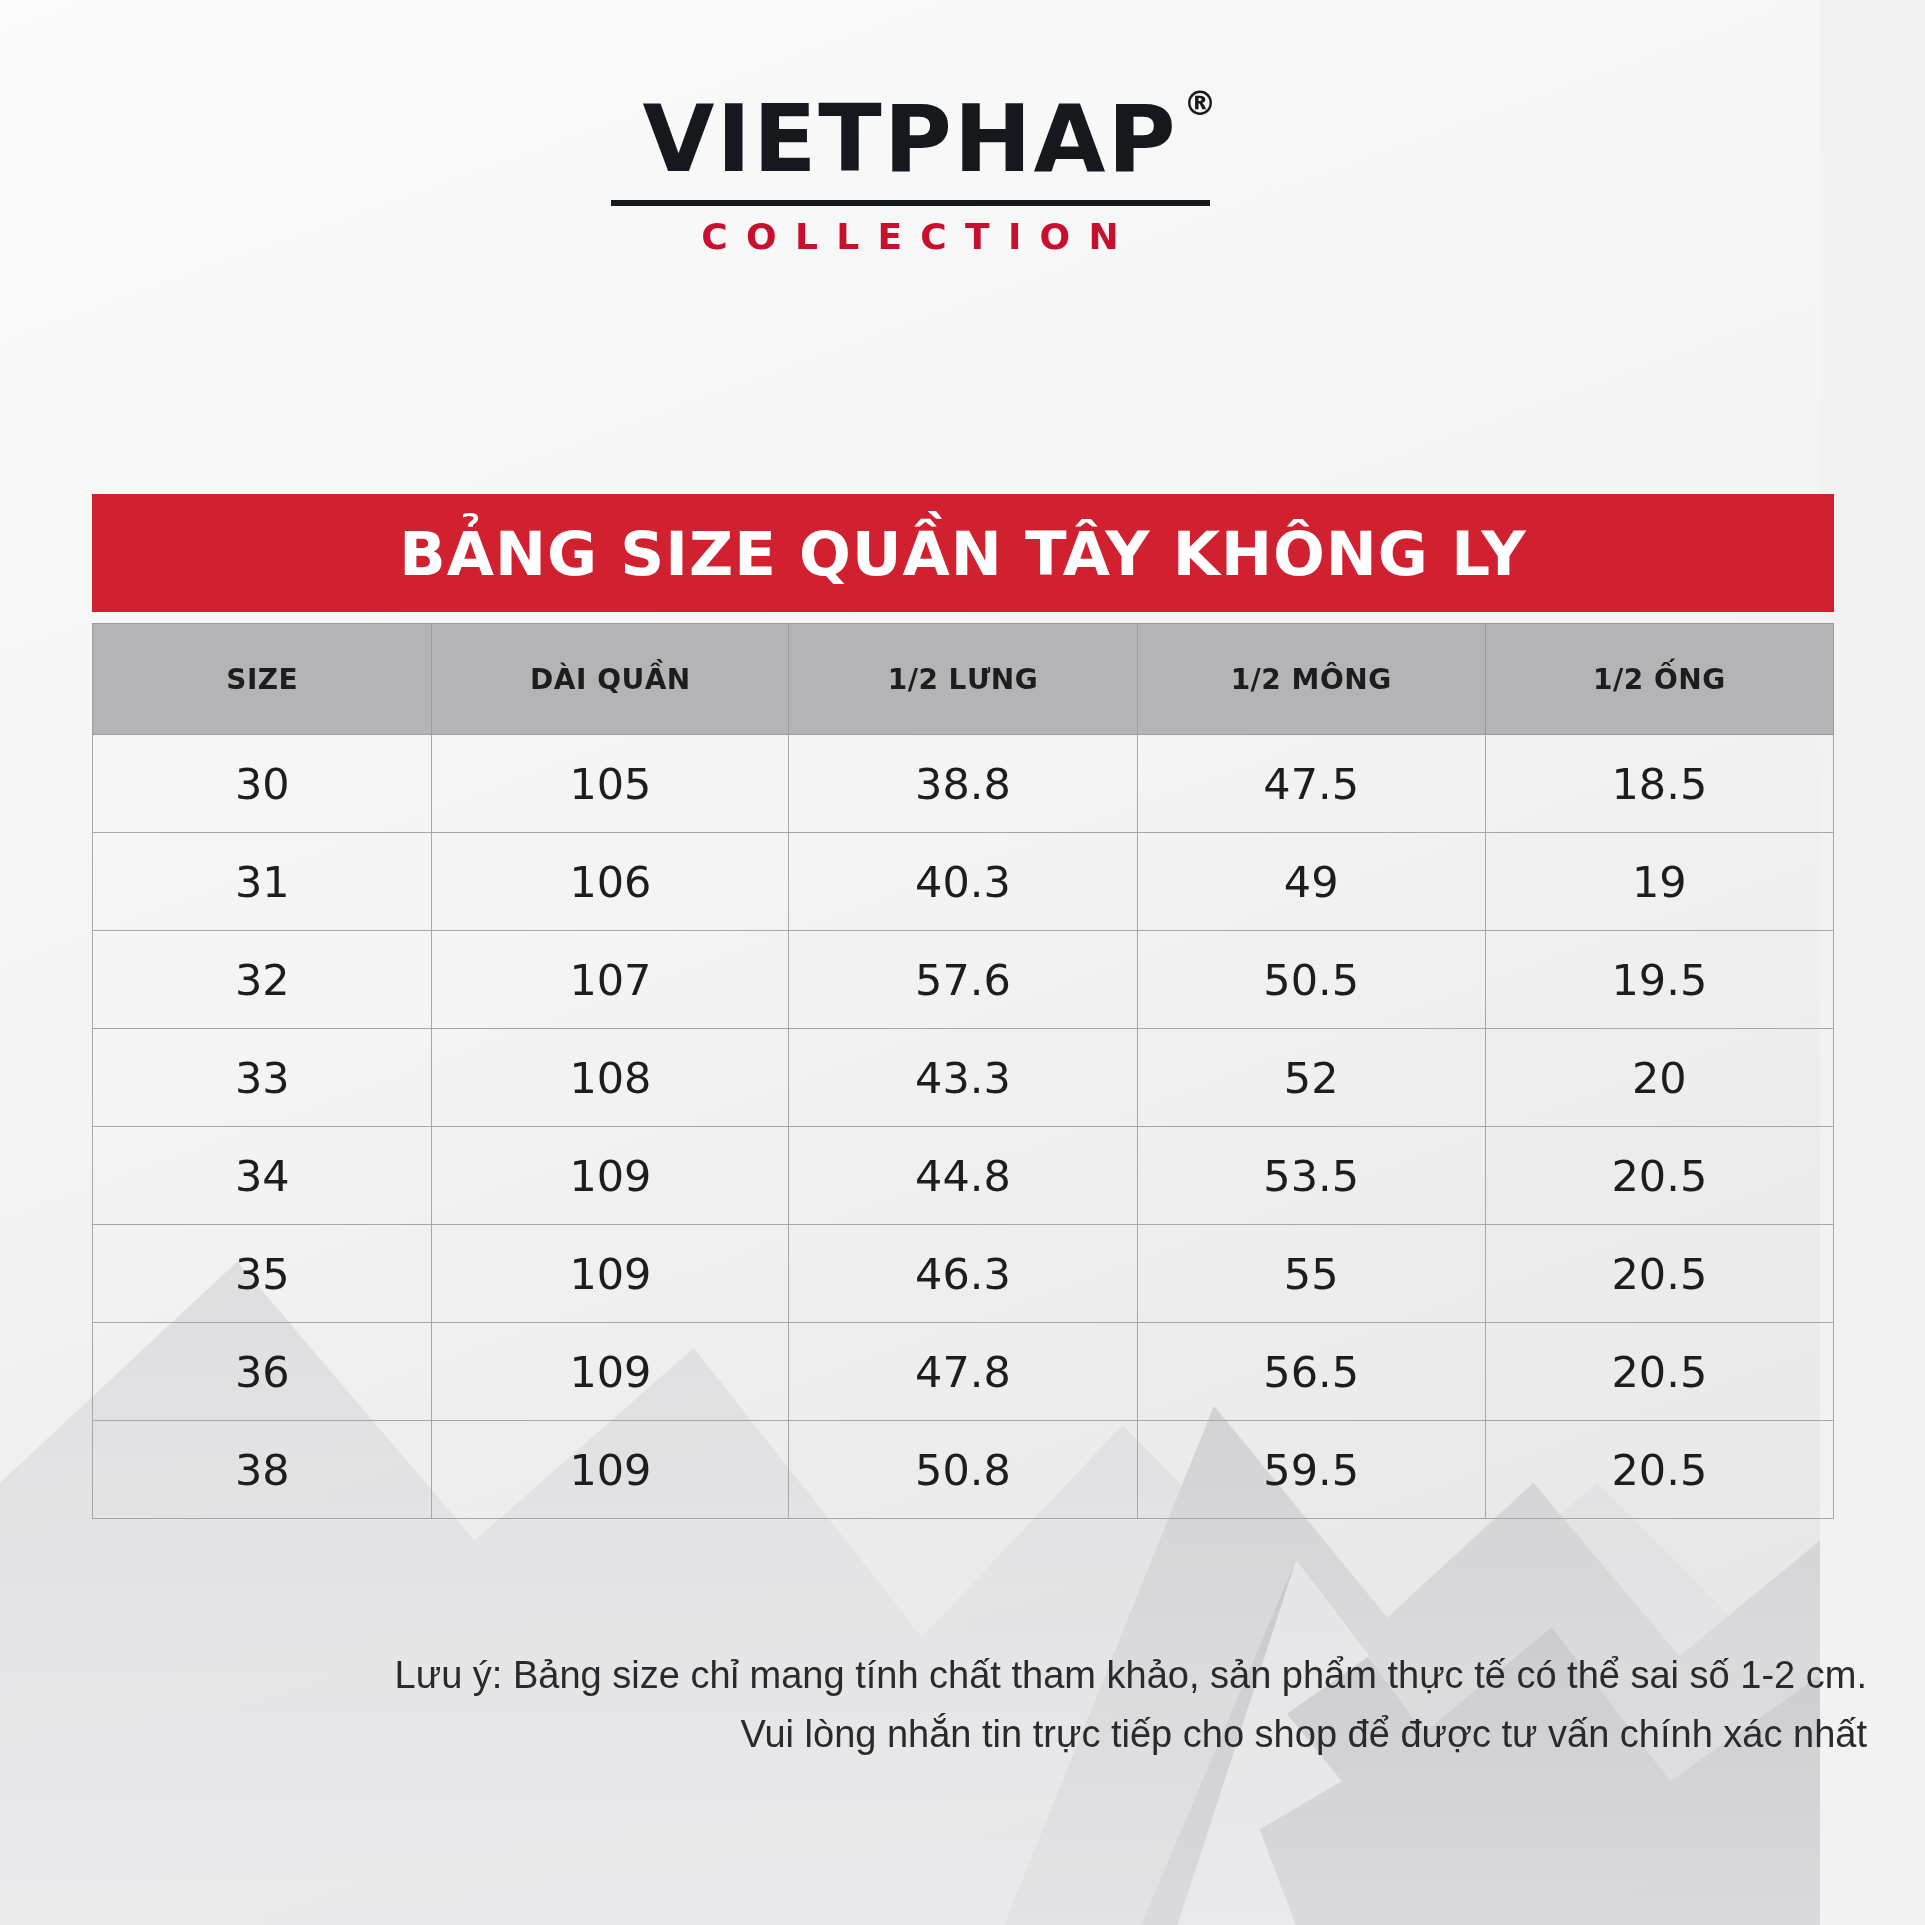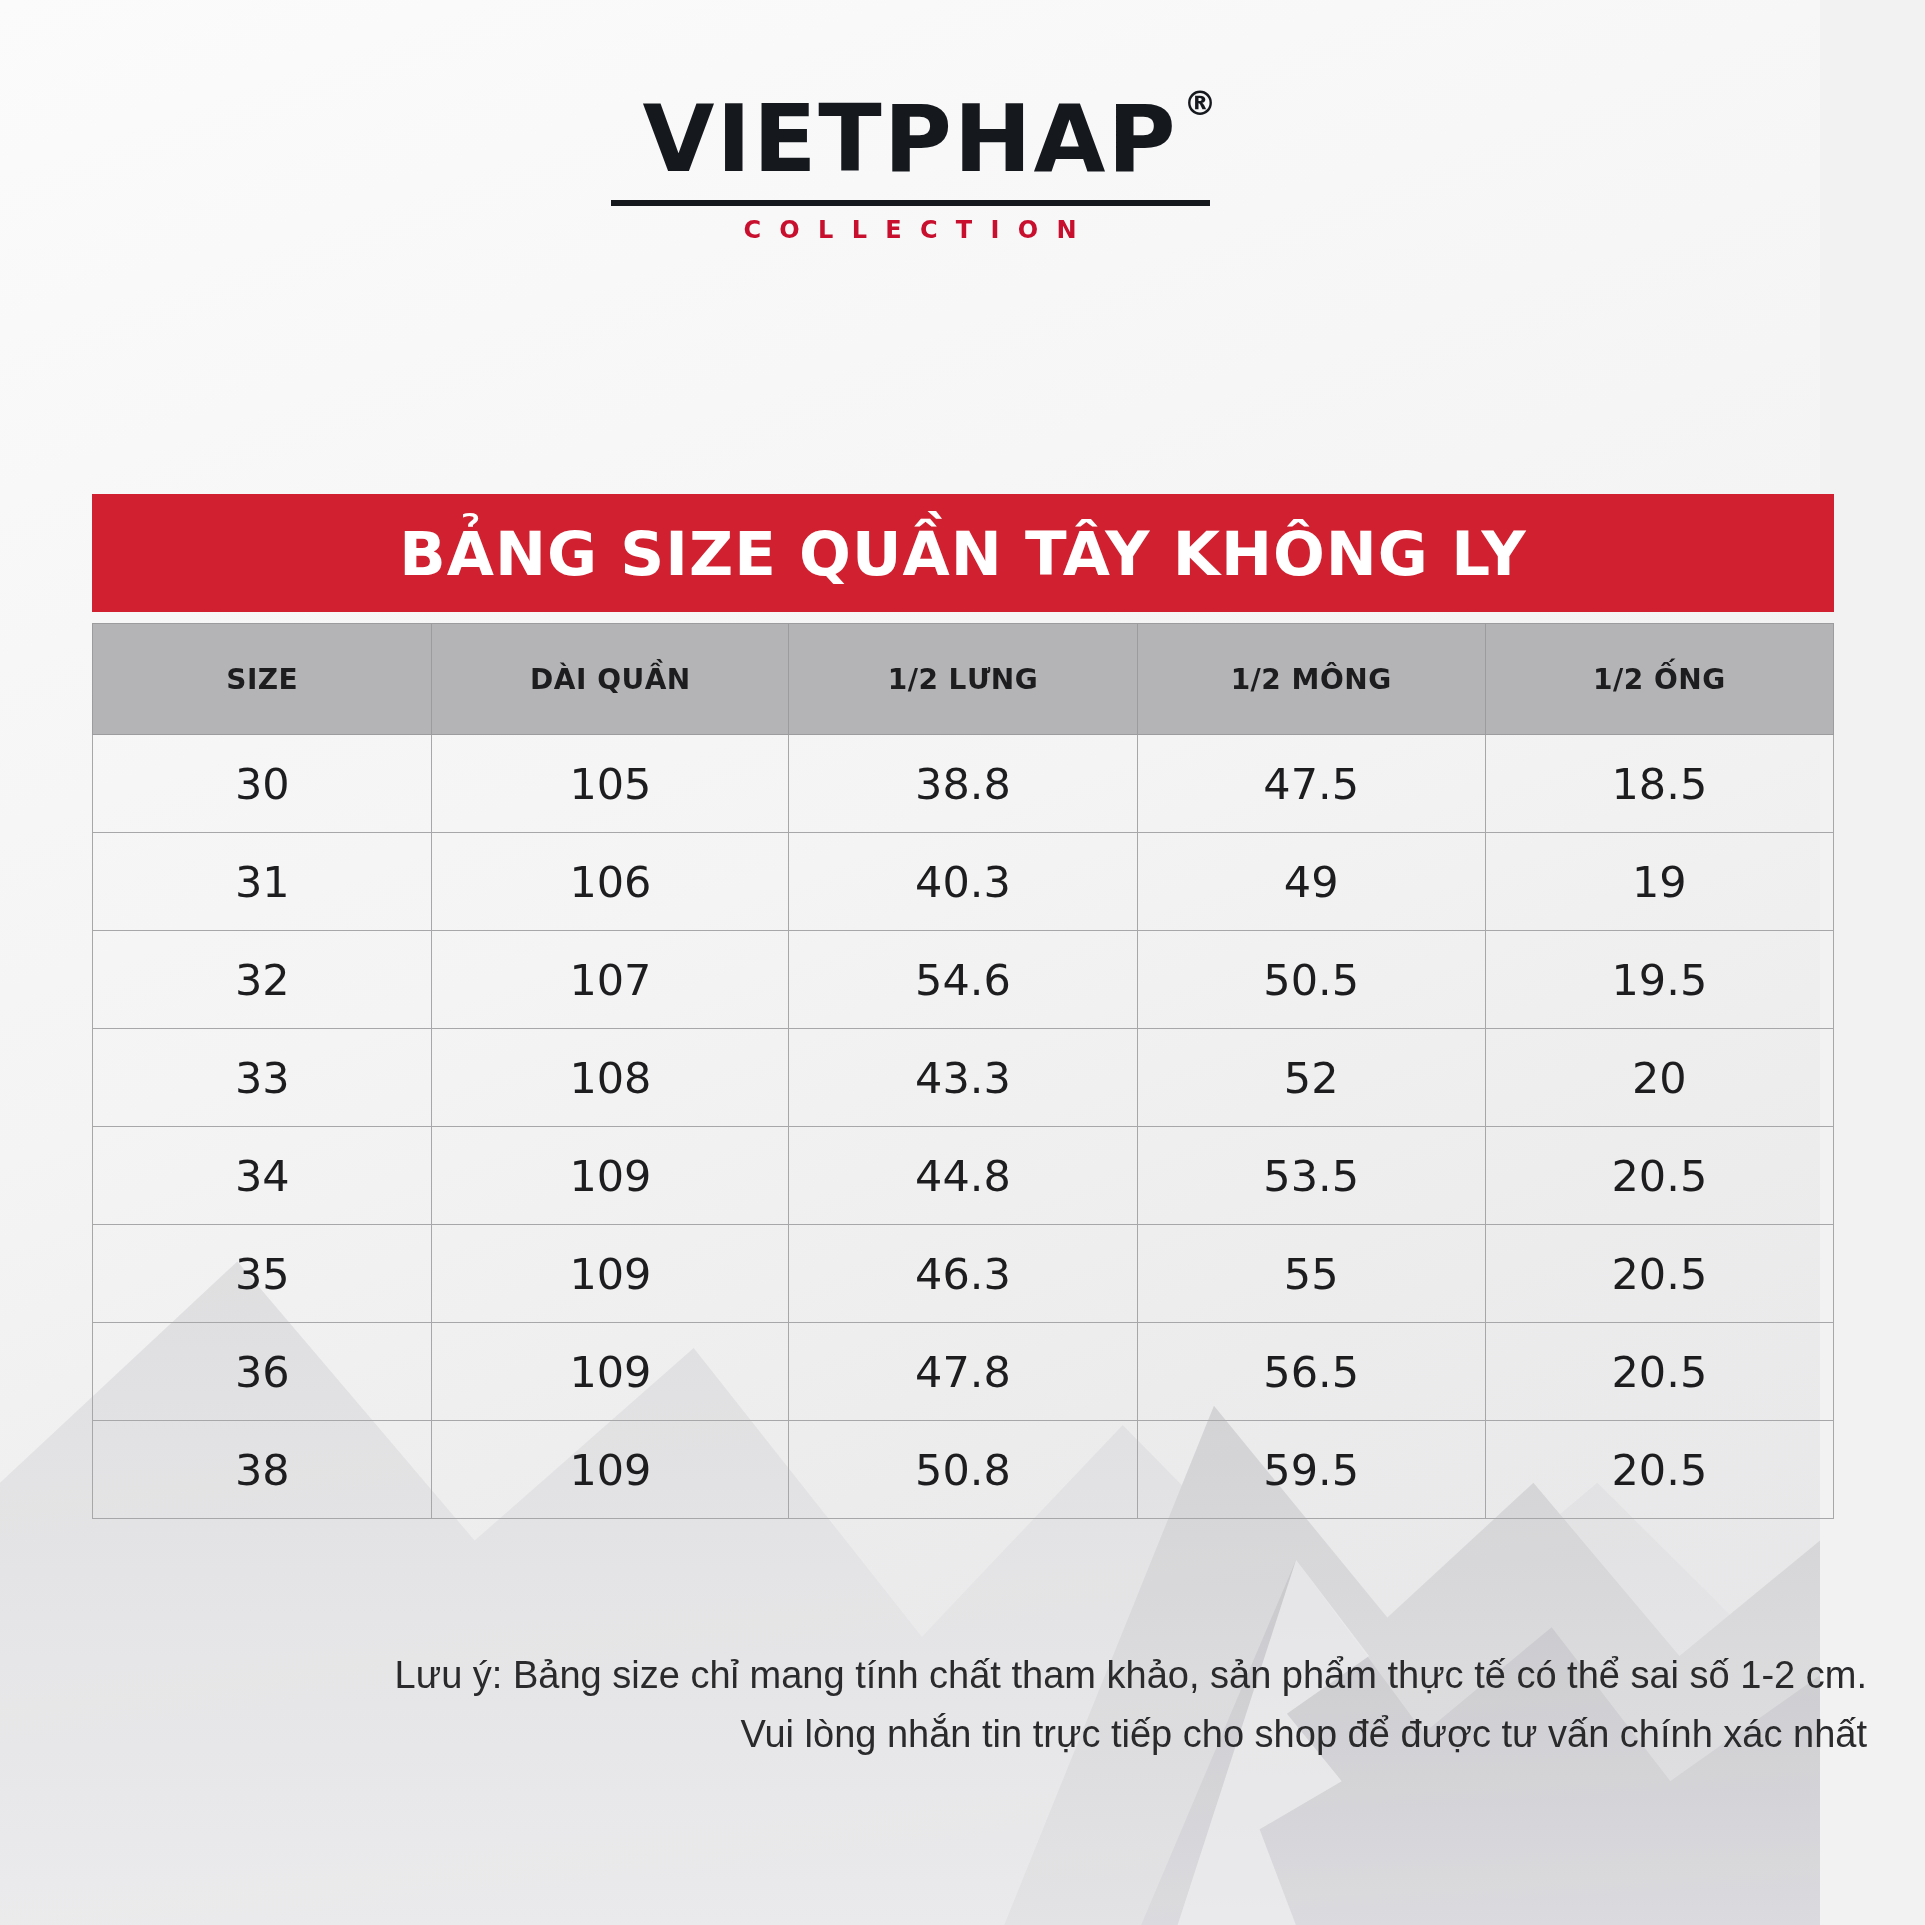--- a/index.html
+++ b/index.html
@@ -66,21 +66,21 @@
   }
   .logo-rule {
     width: 599px;
     height: 6.8px;
     background: #15181c;
     margin: 13.5px auto 9.7px auto;
   }
   .logo-sub {
     font-family: "DejaVu Sans", sans-serif;
     font-weight: 700;
-    font-size: 24px;
+    font-size: 36px;
     letter-spacing: 18.3px;
     color: #c8102e;
     text-indent: 18.3px;
   }
 
   
   .title-banner {
     position: absolute;
     top: 454px;
     left: 92px;
@@ -220,21 +220,21 @@
       <tr>
         <td>31</td>
         <td>106</td>
         <td>40.3</td>
         <td>49</td>
         <td>19</td>
       </tr>
       <tr>
         <td>32</td>
         <td>107</td>
-        <td>54.6</td>
+        <td>57.6</td>
         <td>50.5</td>
         <td>19.5</td>
       </tr>
       <tr>
         <td>33</td>
         <td>108</td>
         <td>43.3</td>
         <td>52</td>
         <td>20</td>
       </tr>

